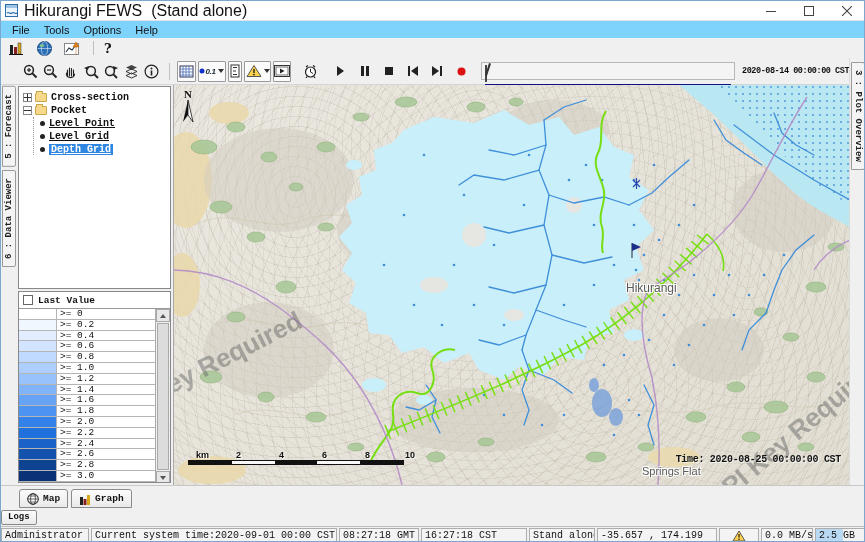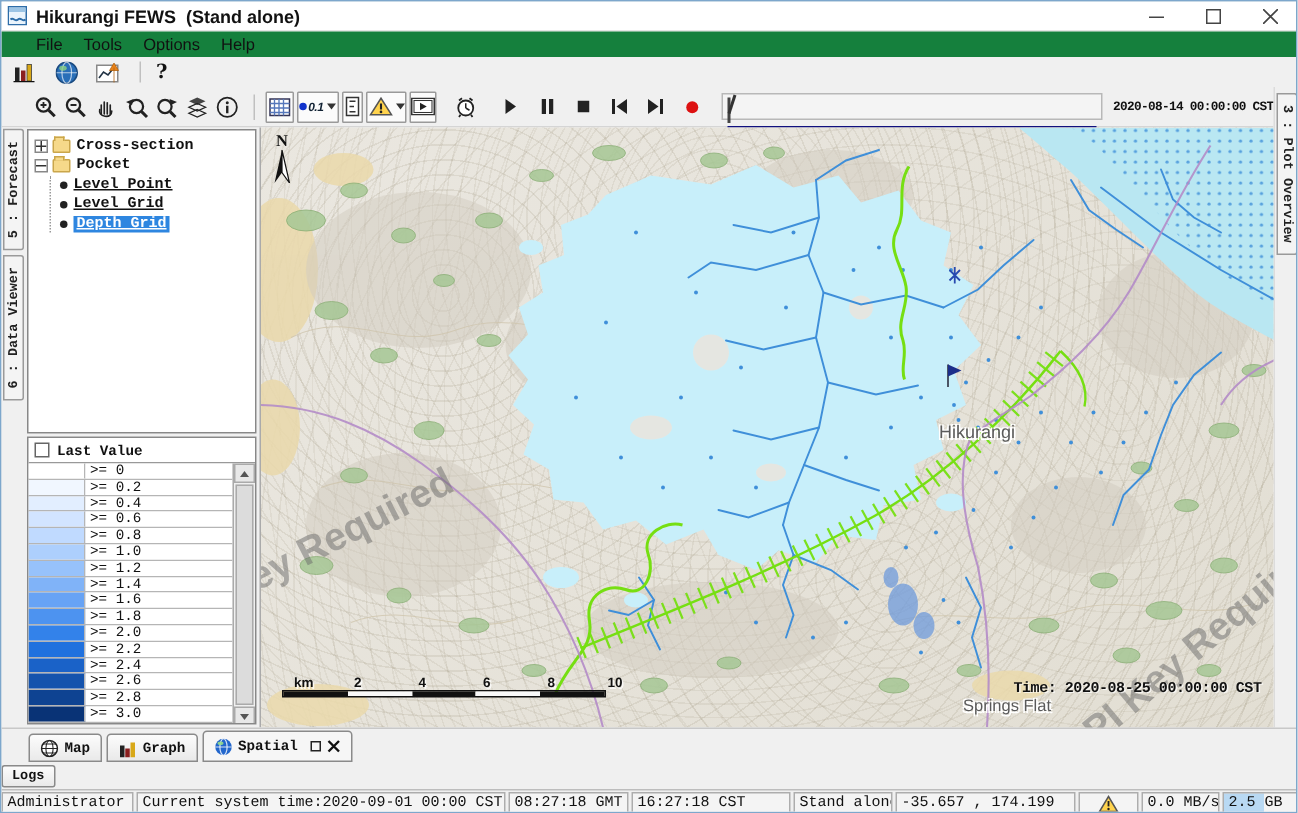--- a/index.html
+++ b/index.html
@@ -3,26 +3,26 @@
 <meta charset="utf-8">
 <style>
   html,body{margin:0;padding:0;background:#cfd6dd;}
   *{box-sizing:border-box;}
   #win{position:relative;width:865px;height:542px;background:#f0f0f0;border:1px solid #7da7cc;
        font-family:"Liberation Sans",sans-serif;overflow:hidden;}
   
   .titlebar{position:absolute;left:0;top:0;width:865px;height:20px;background:#ffffff;
             display:flex;align-items:center;border-bottom:1px solid #e4e4e4;}
   .appicon{margin:0 6px 0 4px;display:flex;}
-  .apptitle{font-size:12px;color:#111;white-space:pre;font-weight:bold;}
+  .apptitle{font-size:16px;color:#111;white-space:pre;}
   .wincontrols{margin-left:auto;display:flex;height:100%;}
   .winbtn{width:38px;height:100%;display:flex;align-items:center;justify-content:center;}
   
-  .menubar{position:absolute;left:0;top:20px;width:865px;height:17px;background:#15803d;
-           display:flex;align-items:center;padding-left:16px;}
+  .menubar{position:absolute;left:0;top:20px;width:865px;height:17px;background:#7dd3fc;
+           display:flex;align-items:center;padding-left:4px;}
   .menuitem{font-size:11px;color:#111;padding:1px 7px;}
   
   .tb1{position:absolute;left:0;top:37px;width:865px;height:20px;background:#f0f0f0;
        display:flex;align-items:center;padding-left:4px;gap:6px;}
   .tb1 .sep{width:1px;height:14px;background:#c0c0c0;margin:0 4px;}
   .helpq{font-weight:bold;font-size:13px;color:#111;font-family:"DejaVu Serif",serif;}
   .icbtn{display:flex;align-items:center;justify-content:center;width:22px;height:18px;}
   
   .tb2{position:absolute;left:0;top:57px;width:848px;height:27px;background:#f0f0f0;
        border-bottom:1px solid #d5d5d5;display:flex;align-items:center;padding-left:20px;gap:2px;}
@@ -703,33 +703,20 @@
       <span>Map</span>
     </span>
     <span class="btab">
       <svg width="12" height="12">
           <rect x="1" y="4" width="3" height="8" fill="#222"></rect>
           <rect x="4.5" y="6" width="3" height="6" fill="#8a1f1f"></rect>
           <rect x="8" y="2" width="3" height="10" fill="#d8a818"></rect>
         </svg>
       <span>Graph</span>
     </span>
-    <span class="btab active">
-      <svg width="12" height="12">
-          <circle cx="6" cy="6" r="5.5" fill="#2266cc"></circle>
-          <ellipse cx="6" cy="6" rx="2.4" ry="5.5" fill="none" stroke="rgba(255,255,255,.8)" stroke-width="0.8"></ellipse>
-          <line x1="0.5" y1="6" x2="11.5" y2="6" stroke="rgba(255,255,255,.8)" stroke-width="0.8"></line>
-          <ellipse cx="4" cy="3.5" rx="2" ry="1.2" fill="rgba(150,220,140,.9)"></ellipse>
-        </svg>
-      <span>Spatial</span>
-      <span class="minibox"></span>
-      <svg width="9" height="9">
-          <path d="M1,1 L8,8 M8,1 L1,8" stroke="#111" stroke-width="1.6"></path>
-        </svg>
-    </span>
   </div>
 
   <div class="logsrow">
     <span class="logsbtn">Logs</span>
   </div>
 
   <div class="statusbar">
     <span class="scell" style="width:88px;">Administrator</span>
     <span class="scell" style="width:246px;">Current system time:2020-09-01 00:00 CST</span>
     <span class="scell" style="width:80px;">08:27:18 GMT</span>

